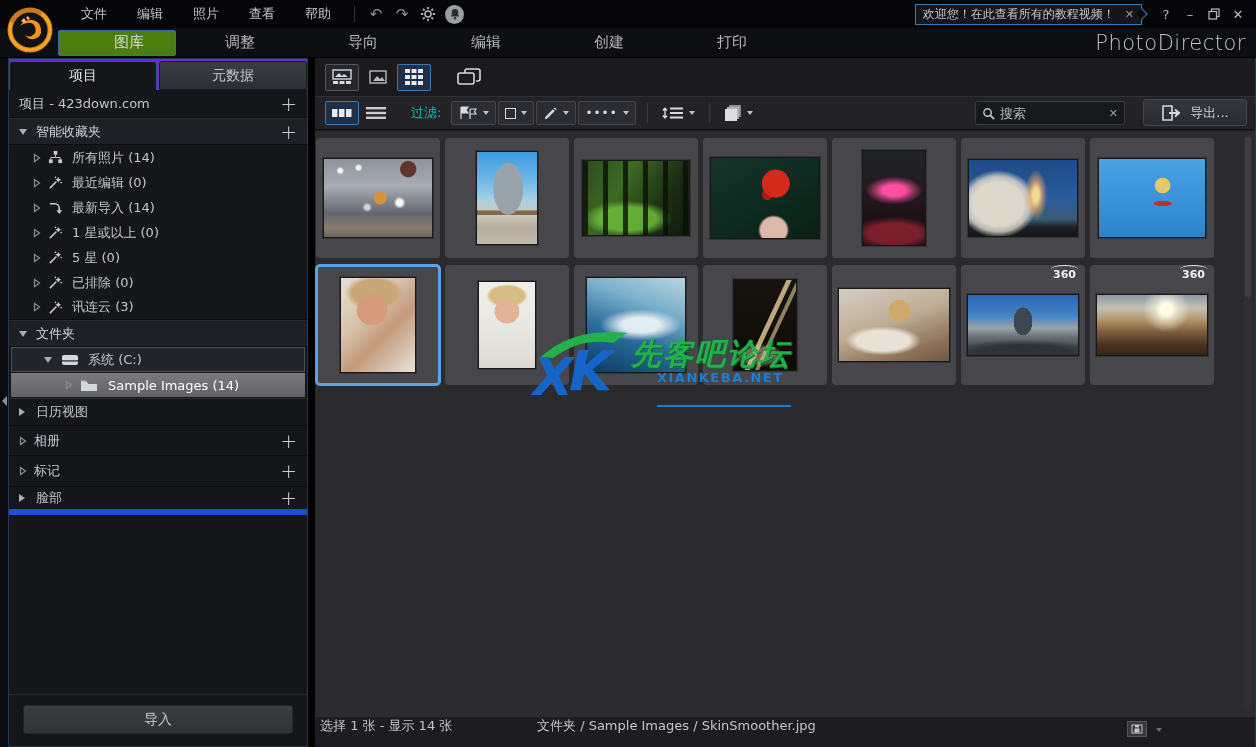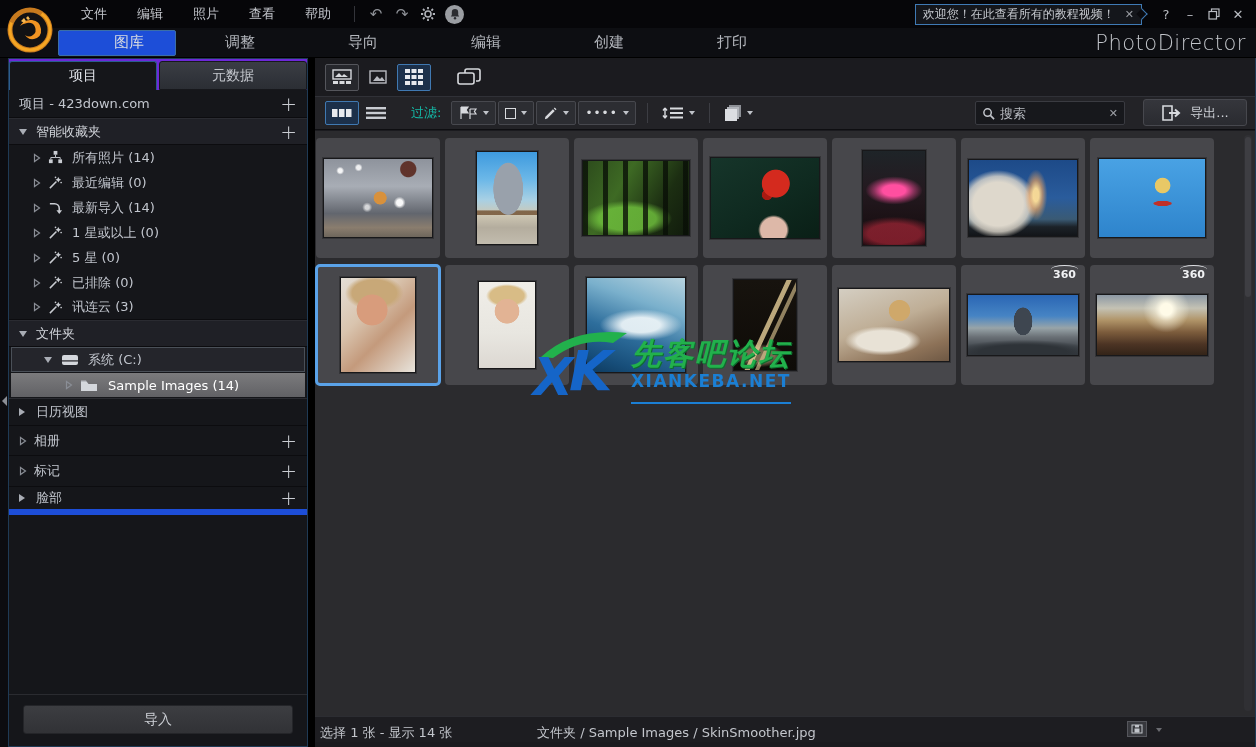--- a/index.html
+++ b/index.html
@@ -22,21 +22,21 @@
   .tip-x{margin-left:10px;color:#9a9da3;font-size:11px;cursor:pointer;}
   .tip-arrow{width:8px;height:8px;border-top:1px solid #3f7ab5;border-right:1px solid #3f7ab5;
     transform:rotate(45deg);margin-left:-4px;margin-right:8px;background:#0a0a0e;}
   .winbtn{width:24px;height:22px;display:flex;align-items:center;justify-content:center;color:#b9bcc2;font-size:13px;}
 
   
   .modebar{position:absolute;left:0;top:28px;width:1256px;height:30px;background:#0d0e12;
     display:flex;align-items:center;color:#b4b7bd;font-size:15px;border-bottom:1px solid #000;}
   .mode-tabs{display:flex;margin-left:58px;}
   .mode-tab{width:118px;height:26px;display:flex;align-items:center;justify-content:center;margin-right:5px;}
-  .mode-tab.active{border:1px solid #3b6ea6;background:#1d4ed8;border-radius:2px;color:#d7dae0;padding-left:24px;}
+  .mode-tab.active{border:1px solid #3b6ea6;background:#4d7c0f;border-radius:2px;color:#d7dae0;padding-left:24px;}
   .app-title{margin-left:auto;margin-right:10px;font-size:21px;color:#c3c6cb;font-weight:300;letter-spacing:.5px;}
 
   
   .edge-strip{position:absolute;left:0;top:58px;width:8px;height:689px;background:#0c0c10;}
   .collapse-handle{position:absolute;left:0;top:330px;width:8px;height:26px;display:flex;align-items:center;justify-content:center;}
   .collapse-tri{width:0;height:0;border-right:5px solid #8b8e95;border-top:5px solid transparent;border-bottom:5px solid transparent;}
 
   
   .sidebar{position:absolute;left:8px;top:58px;width:300px;height:689px;background:#15161a;
     border:1px solid #1f3a55;color:#c2c6ce;font-size:13px;}
@@ -157,30 +157,30 @@
 
   
   .watermark{position:absolute;left:218px;top:198px;display:flex;align-items:flex-start;pointer-events:none;}
   .wm-logo{position:relative;width:92px;height:76px;flex:none;}
   .wm-x{position:absolute;left:0;top:22px;font-size:52px;font-weight:900;font-style:italic;color:#1565c8;line-height:1;}
   .wm-k{position:absolute;left:36px;top:14px;font-size:56px;font-weight:900;font-style:italic;color:#1565c8;line-height:1;}
   .wm-swoosh{position:absolute;left:6px;top:-4px;}
   .wm-text{margin-left:6px;margin-top:8px;}
   .wm-line1{font-size:30px;font-weight:900;font-style:italic;color:#22b14c;letter-spacing:2px;
     text-shadow:1px 1px 0 #0e6e2e;line-height:1.1;}
-  .wm-line2{font-size:17px;font-weight:800;color:#1b7fd4;letter-spacing:1.5px;border-bottom:2px solid #1b7fd4;
-    padding-bottom:10px;line-height:1.3;}
+  .wm-line2{font-size:13px;font-weight:800;color:#1b7fd4;letter-spacing:1.5px;border-bottom:2px solid #1b7fd4;
+    padding-bottom:18px;line-height:1.3;margin-left:26px;}
 
   
   .vscroll{position:absolute;right:3px;top:4px;width:8px;height:576px;background:#303034;border-radius:4px;}
   .vscroll .thumb{position:absolute;left:1px;top:2px;width:6px;height:160px;background:#3e3e43;border-radius:3px;}
 
   
   .statusbar{position:absolute;left:0;top:658px;width:100%;height:26px;background:#1d1d21;border-top:1px solid #2c2d32;
-    display:flex;align-items:flex-end;color:#c3c6cc;font-size:13px;}
+    display:flex;align-items:flex-start;color:#c3c6cc;font-size:13px;}
   .status-sel{padding-left:5px;}
   .status-path{position:absolute;left:222px;}
   .status-ico{position:absolute;right:108px;top:4px;width:20px;height:16px;border:1px solid #55565c;background:#37383d;
     display:flex;align-items:center;justify-content:center;}
   .status-caret{position:absolute;right:93px;top:11px;width:0;height:0;border-top:4px solid #6a6b70;
     border-left:3px solid transparent;border-right:3px solid transparent;}
 
   svg{display:block;}
 </style>
 </head>

